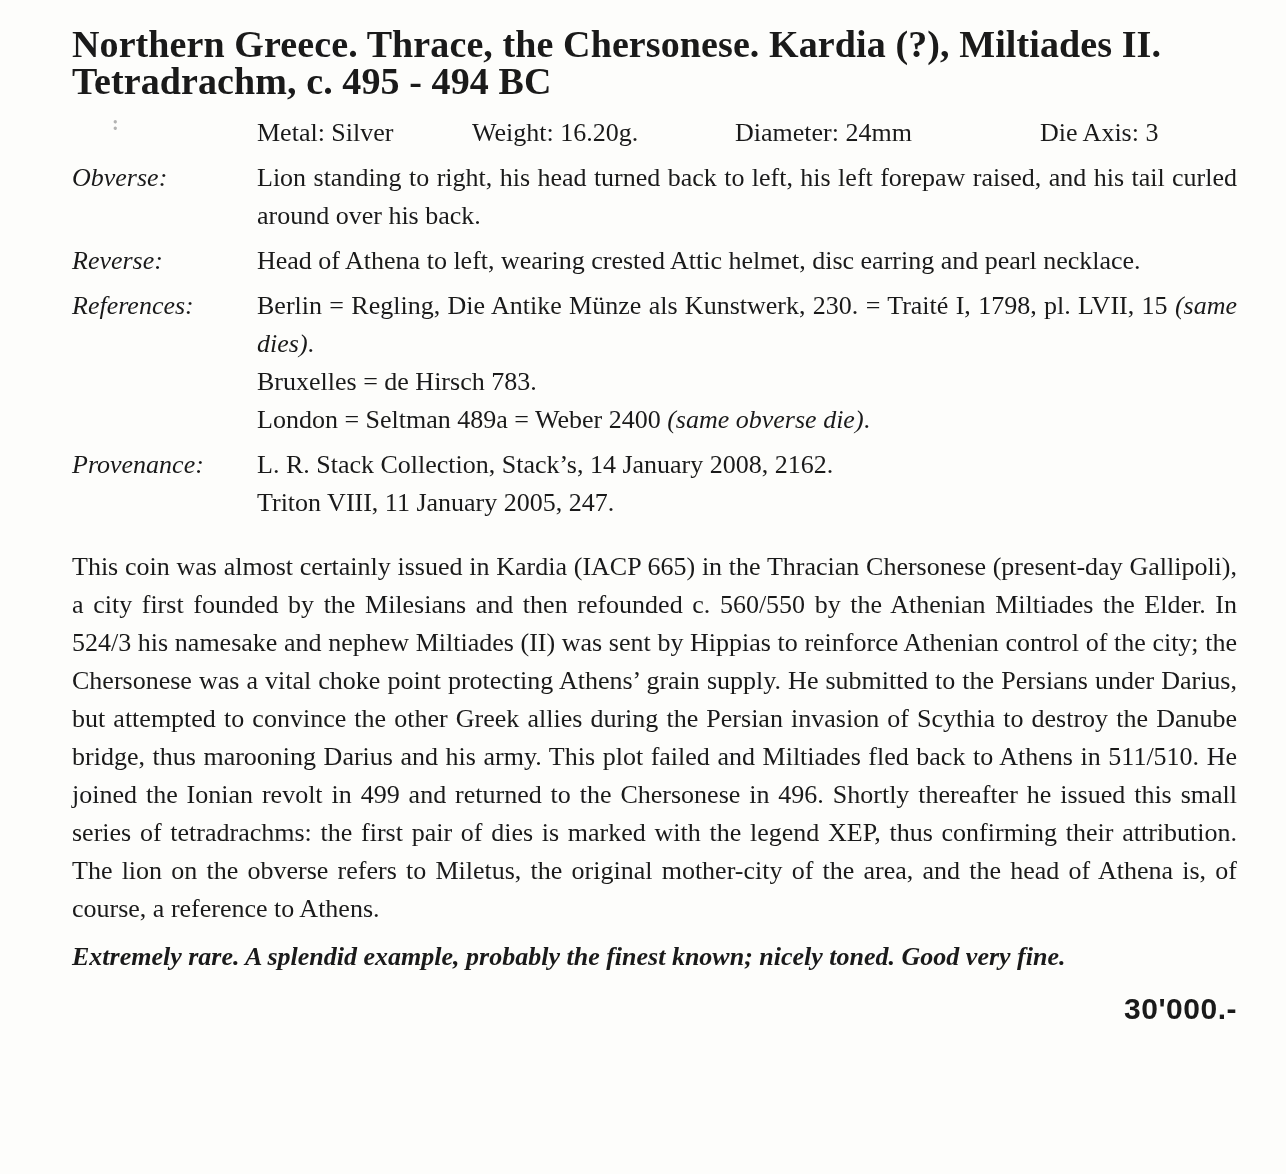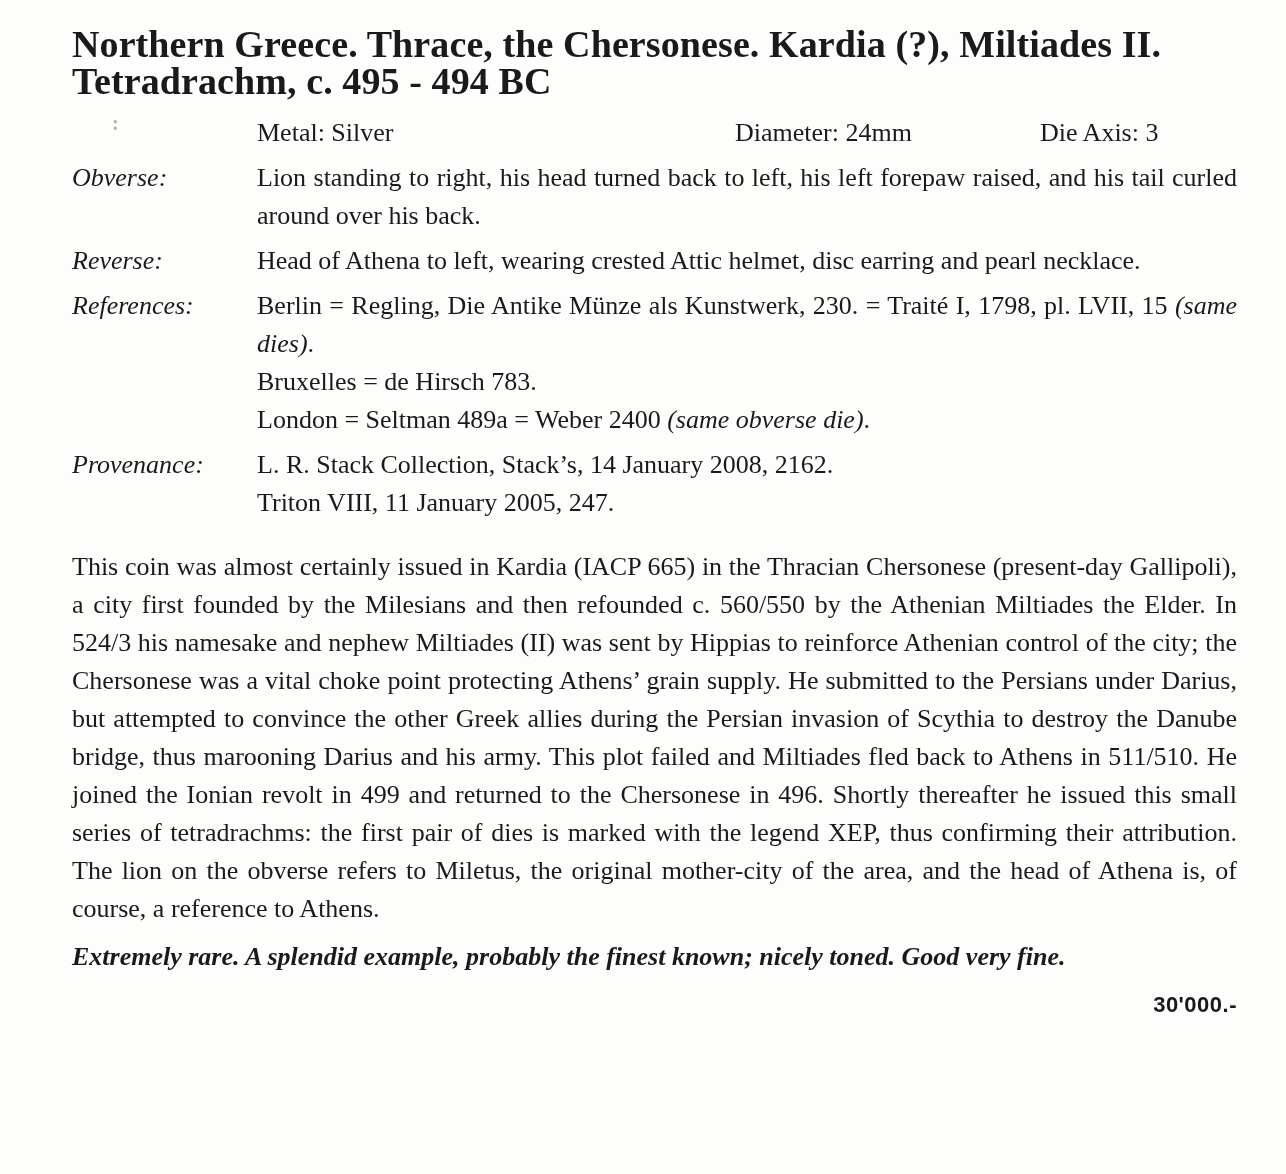--- a/index.html
+++ b/index.html
@@ -52,21 +52,21 @@
     margin: 10px 0 15px 0;
     line-height: 38px;
     font-weight: 700;
     font-style: italic;
   }
   .price {
     margin-top: 16px;
     text-align: right;
     font-family: "Liberation Sans", sans-serif;
     font-weight: 700;
-    font-size: 22px;
+    font-size: 30px;
     letter-spacing: 0.5px;
   }
   .artifact {
     position: absolute;
     left: 112px;
     top: 112px;
     color: #6b6b6b;
     opacity: 0.5;
     font-size: 20px;
     font-weight: 700;
@@ -79,20 +79,21 @@
 
   <span class="artifact">:</span>
 
   <div class="title">
     <div>Northern Greece. Thrace, the Chersonese. Kardia (?), Miltiades II.</div>
     <div>Tetradrachm, c. 495 - 494 BC</div>
   </div>
 
   <div class="specs">
     <span class="spec spec-metal">Metal: Silver</span>
+    <span class="spec spec-weight">Weight: 16.20g.</span>
     <span class="spec spec-diameter">Diameter: 24mm</span>
     <span class="spec spec-dieaxis">Die Axis: 3</span>
   </div>
 
   <div class="field">
     <div class="label">Obverse:</div>
     <div class="ftext">Lion standing to right, his head turned back to left, his left forepaw raised, and his tail curled around over his back.</div>
   </div>
 
   <div class="field">

